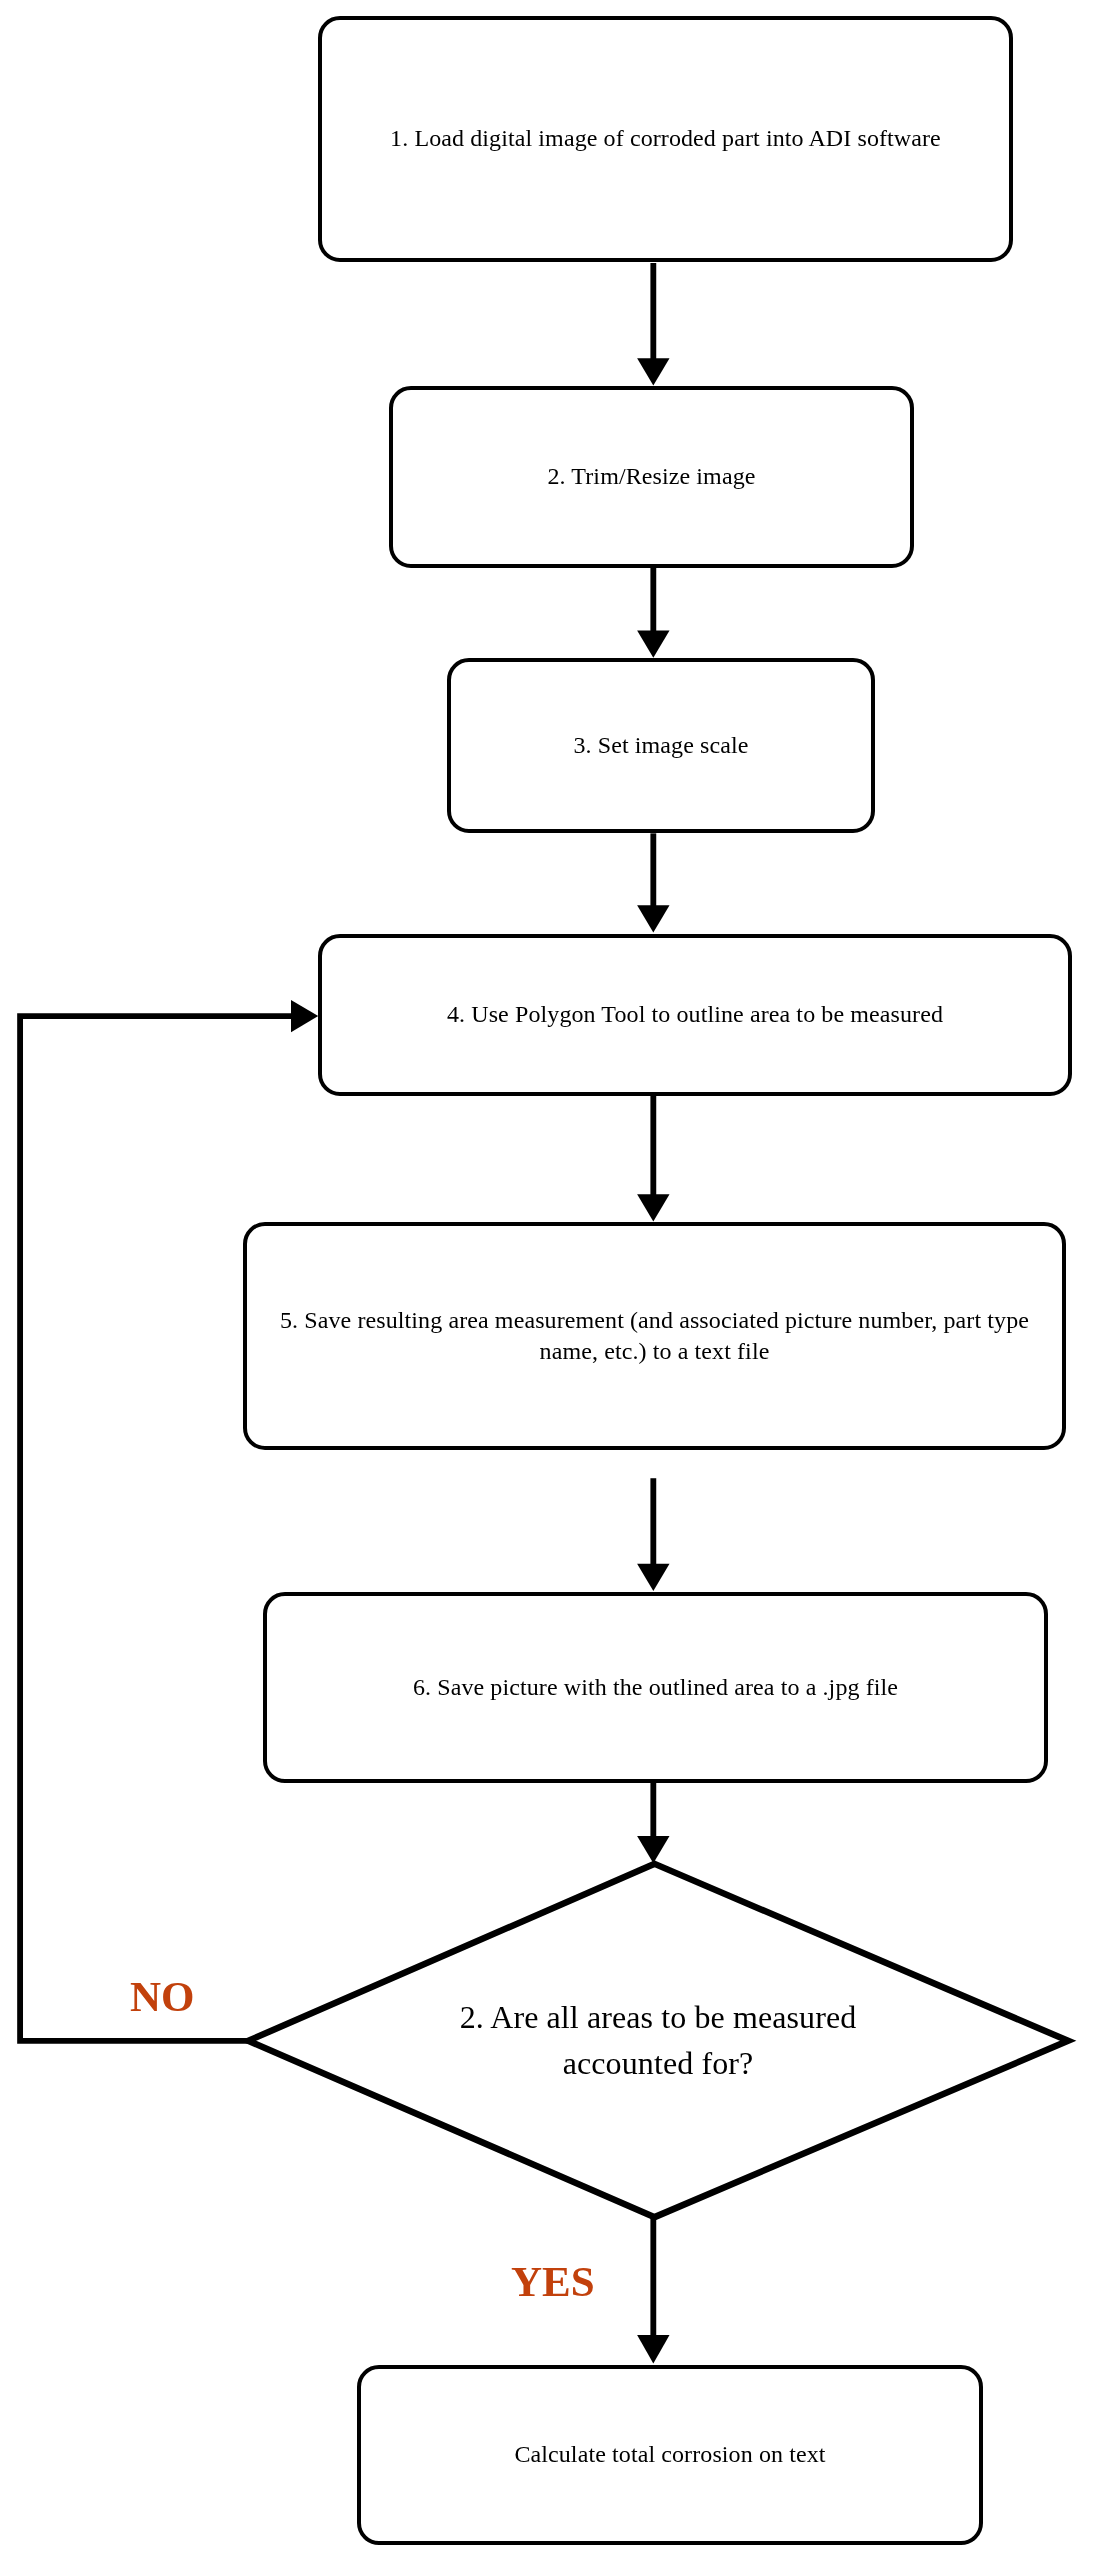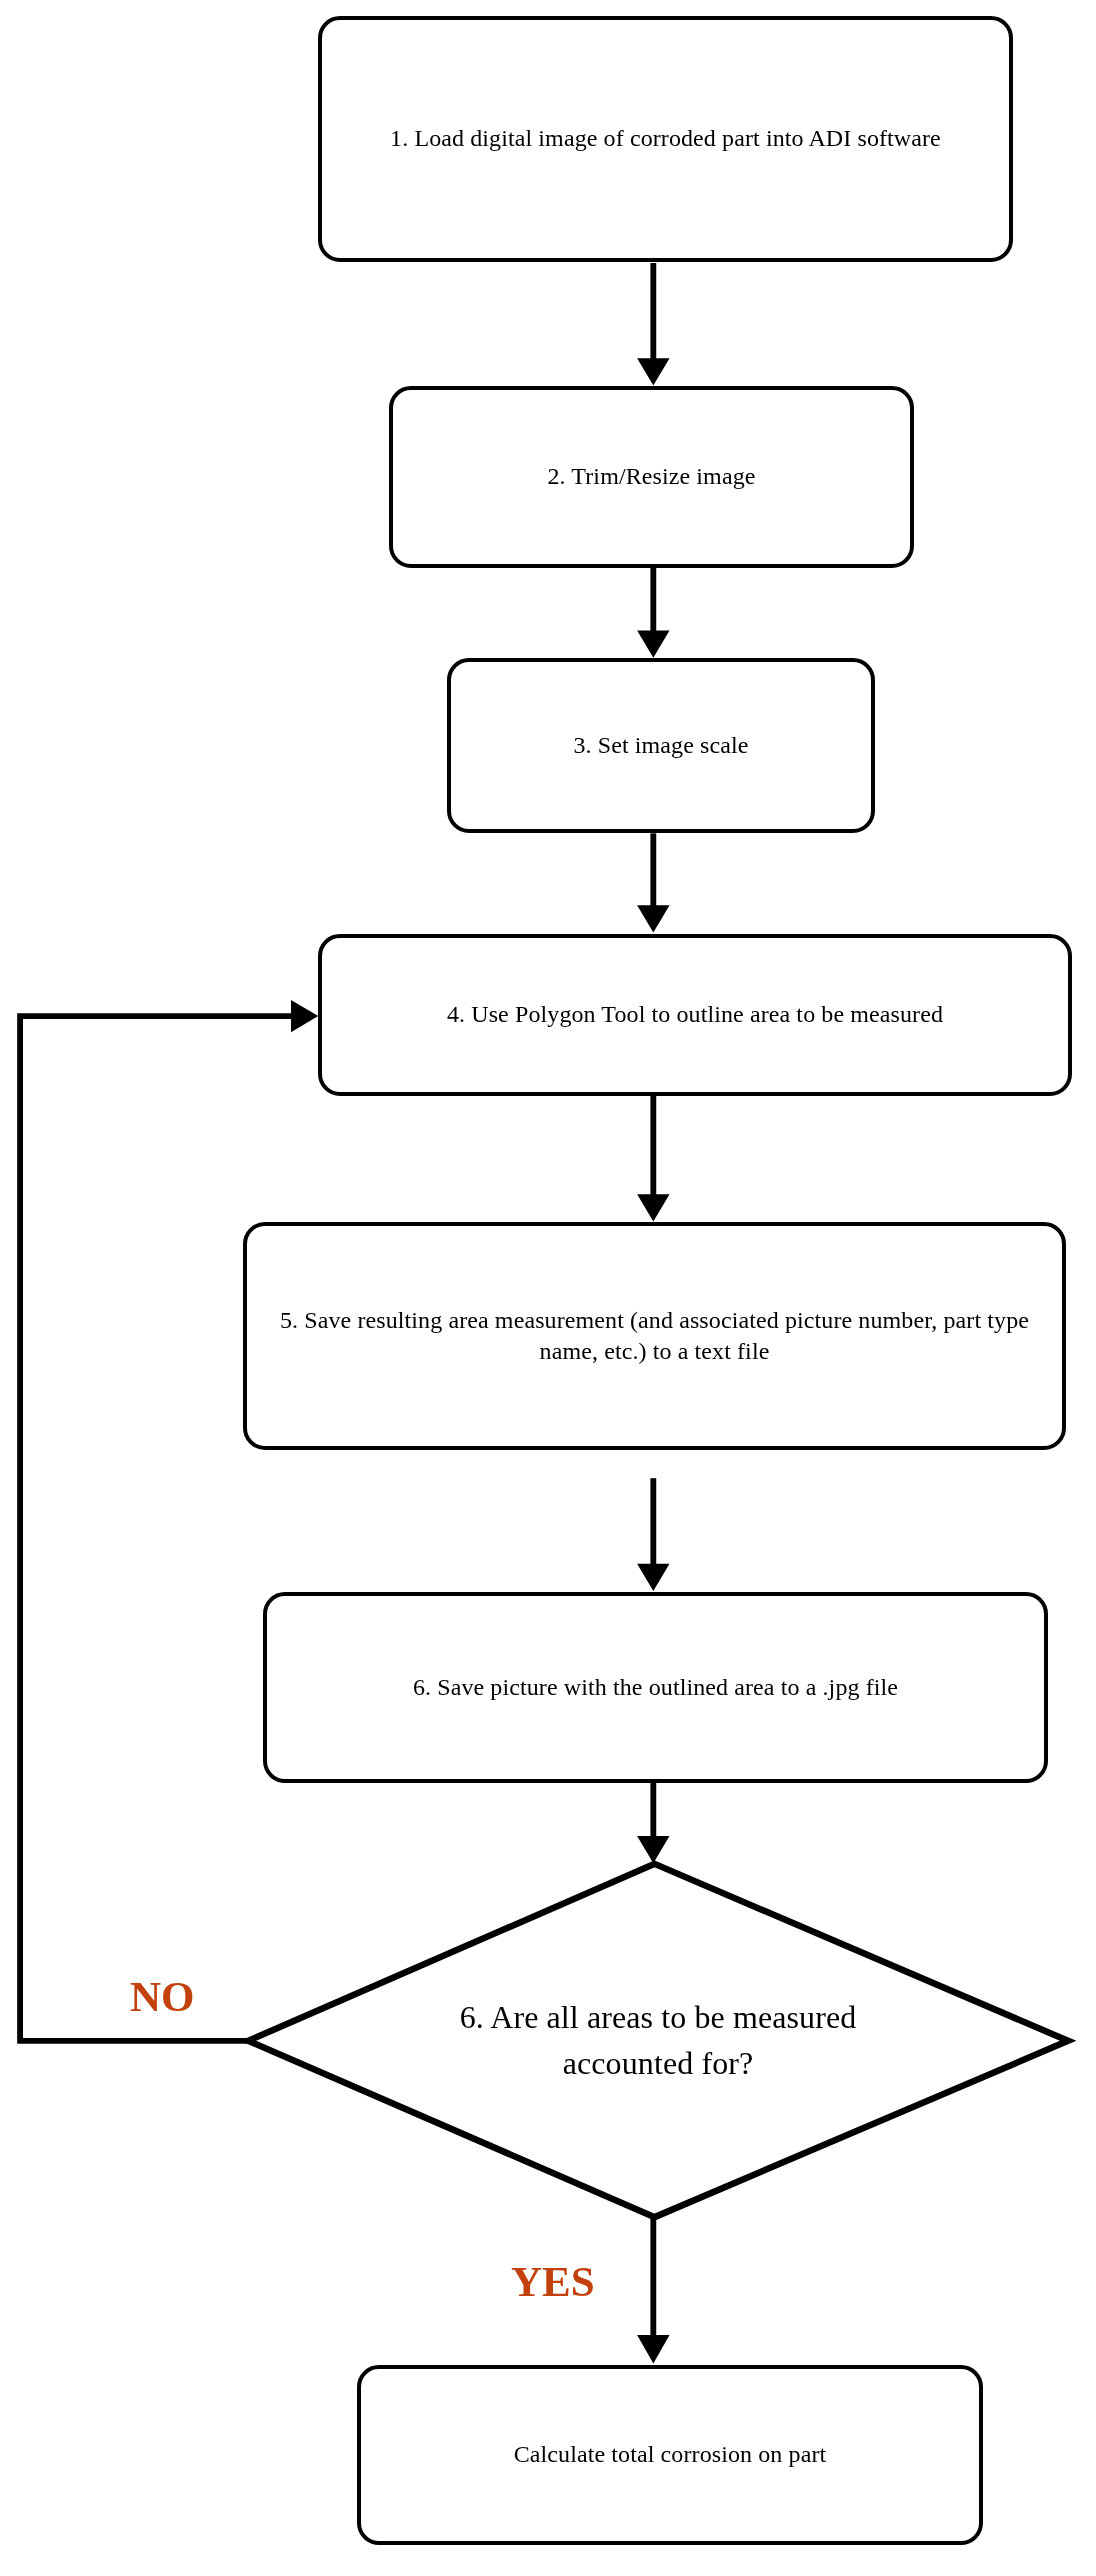--- a/index.html
+++ b/index.html
@@ -149,25 +149,25 @@
 
   <div class="node process" style="left:243px; top:1222px; width:823px; height:228px;justify-content:flex-end;">
     <span class="node-label">5. Save resulting area measurement (and associated picture number, part type name, etc.) to a text file</span>
   </div>
 
   <div class="node process" style="left:263px; top:1592px; width:785px; height:191px;">
     <span class="node-label">6. Save picture with the outlined area to a .jpg file</span>
   </div>
 
   <div class="node decision" style="left:402px; top:1911px; width:512px; height:259px;">
-    <span class="node-label">6. Are all areas to be measured accounted for?</span>
+    <span class="node-label">2. Are all areas to be measured accounted for?</span>
   </div>
 
   <div class="node process" style="left:357px; top:2365px; width:626px; height:180px;">
-    <span class="node-label">Calculate total corrosion on part</span>
+    <span class="node-label">Calculate total corrosion on text</span>
   </div>
 
   <div class="edge-label" style="left:130px; top:1975px;">NO</div>
 
   <div class="edge-label" style="left:511px; top:2260px;">YES</div>
 
 </div>
 
 
 </body></html>

